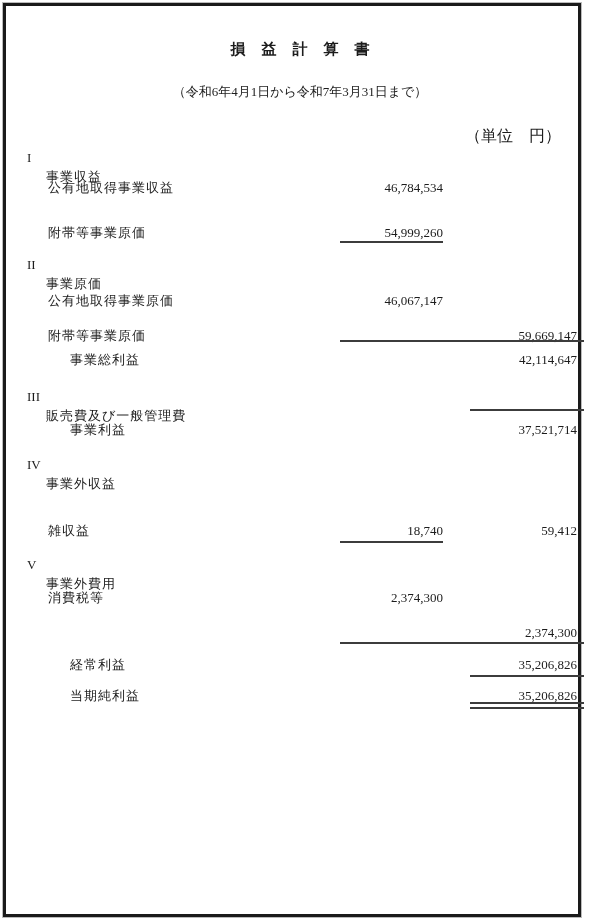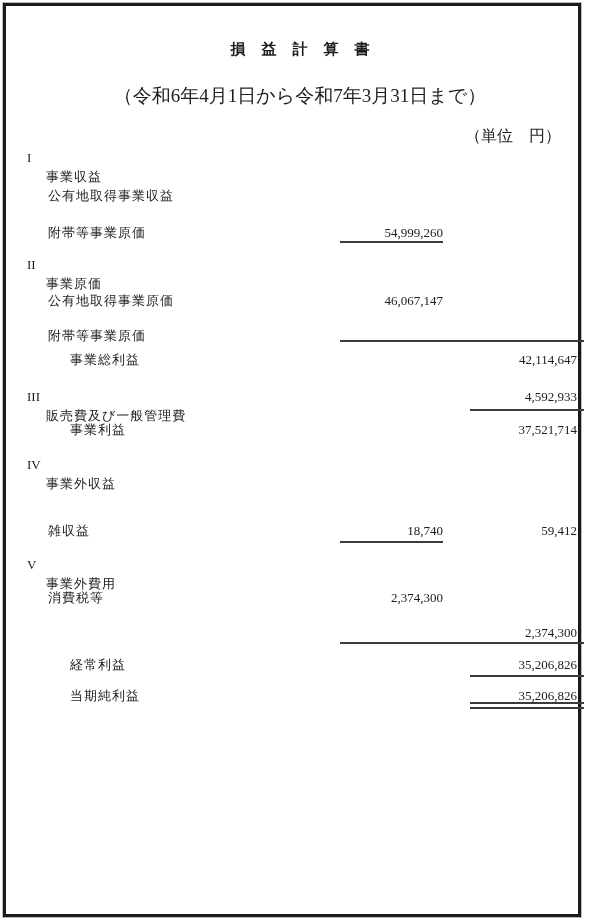--- a/index.html
+++ b/index.html
@@ -17,21 +17,21 @@
     outline:1px solid #bbb;
     pointer-events:none;
   }
   .title{
     position:absolute;top:40px;left:0;width:600px;
     text-align:center;font-size:15px;font-weight:bold;
   }
   .title span{letter-spacing:16px;margin-right:-16px;}
   .subtitle{
     position:absolute;top:83px;left:0;width:600px;
-    text-align:center;font-size:19px;
+    text-align:center;font-size:13px;
   }
   .unit-note{
     position:absolute;top:126px;right:23px;
     font-size:16px;
   }
   .row{position:absolute;left:0;width:600px;height:17px;line-height:17px;font-size:13px;}
   .roman{position:absolute;left:27px;top:0;font-size:13px;}
   .slabel{position:absolute;left:46px;top:0;letter-spacing:1px;margin-top:19px;}
   .ilabel{position:absolute;left:48px;top:0;letter-spacing:1px;}
   .plabel{position:absolute;left:70px;top:0;letter-spacing:1px;}
@@ -56,50 +56,51 @@
   <div class="title">
     <span>損益計算書</span>
   </div>
   <div class="subtitle">（令和6年4月1日から令和7年3月31日まで）</div>
   <div class="unit-note">（単位　円）</div>
 
   <div class="row" style="top:149px">
     <span class="roman">I</span>
     <span class="slabel">事業収益</span>
   </div>
-  <div class="row" style="top:187px">
+  <div class="row" style="top:179px">
     <span class="ilabel">公有地取得事業収益</span>
+    <span class="col1">46,784,534</span>
   </div>
   <div class="row" style="top:224px">
     <span class="ilabel">附帯等事業原価</span>
     <span class="col1">54,999,260</span>
   </div>
   <div class="rule rule-col1" style="top:241px"></div>
 
   <div class="row" style="top:256px">
     <span class="roman">II</span>
     <span class="slabel">事業原価</span>
   </div>
   <div class="row" style="top:292px">
     <span class="ilabel">公有地取得事業原価</span>
     <span class="col1">46,067,147</span>
   </div>
   <div class="row" style="top:327px">
     <span class="ilabel">附帯等事業原価</span>
+    <span class="col2">59,669,147</span>
   </div>
   <div class="rule rule-long" style="top:340px"></div>
   <div class="row" style="top:351px">
     <span class="plabel">事業総利益</span>
     <span class="col2">42,114,647</span>
   </div>
 
   <div class="row" style="top:388px">
     <span class="roman">III</span>
     <span class="slabel">販売費及び一般管理費</span>
-    <span class="col2">4,592,933</span>
   </div>
   <div class="rule rule-col2" style="top:409px"></div>
   <div class="row" style="top:421px">
     <span class="plabel">事業利益</span>
     <span class="col2">37,521,714</span>
   </div>
 
   <div class="row" style="top:456px">
     <span class="roman">IV</span>
     <span class="slabel">事業外収益</span>

